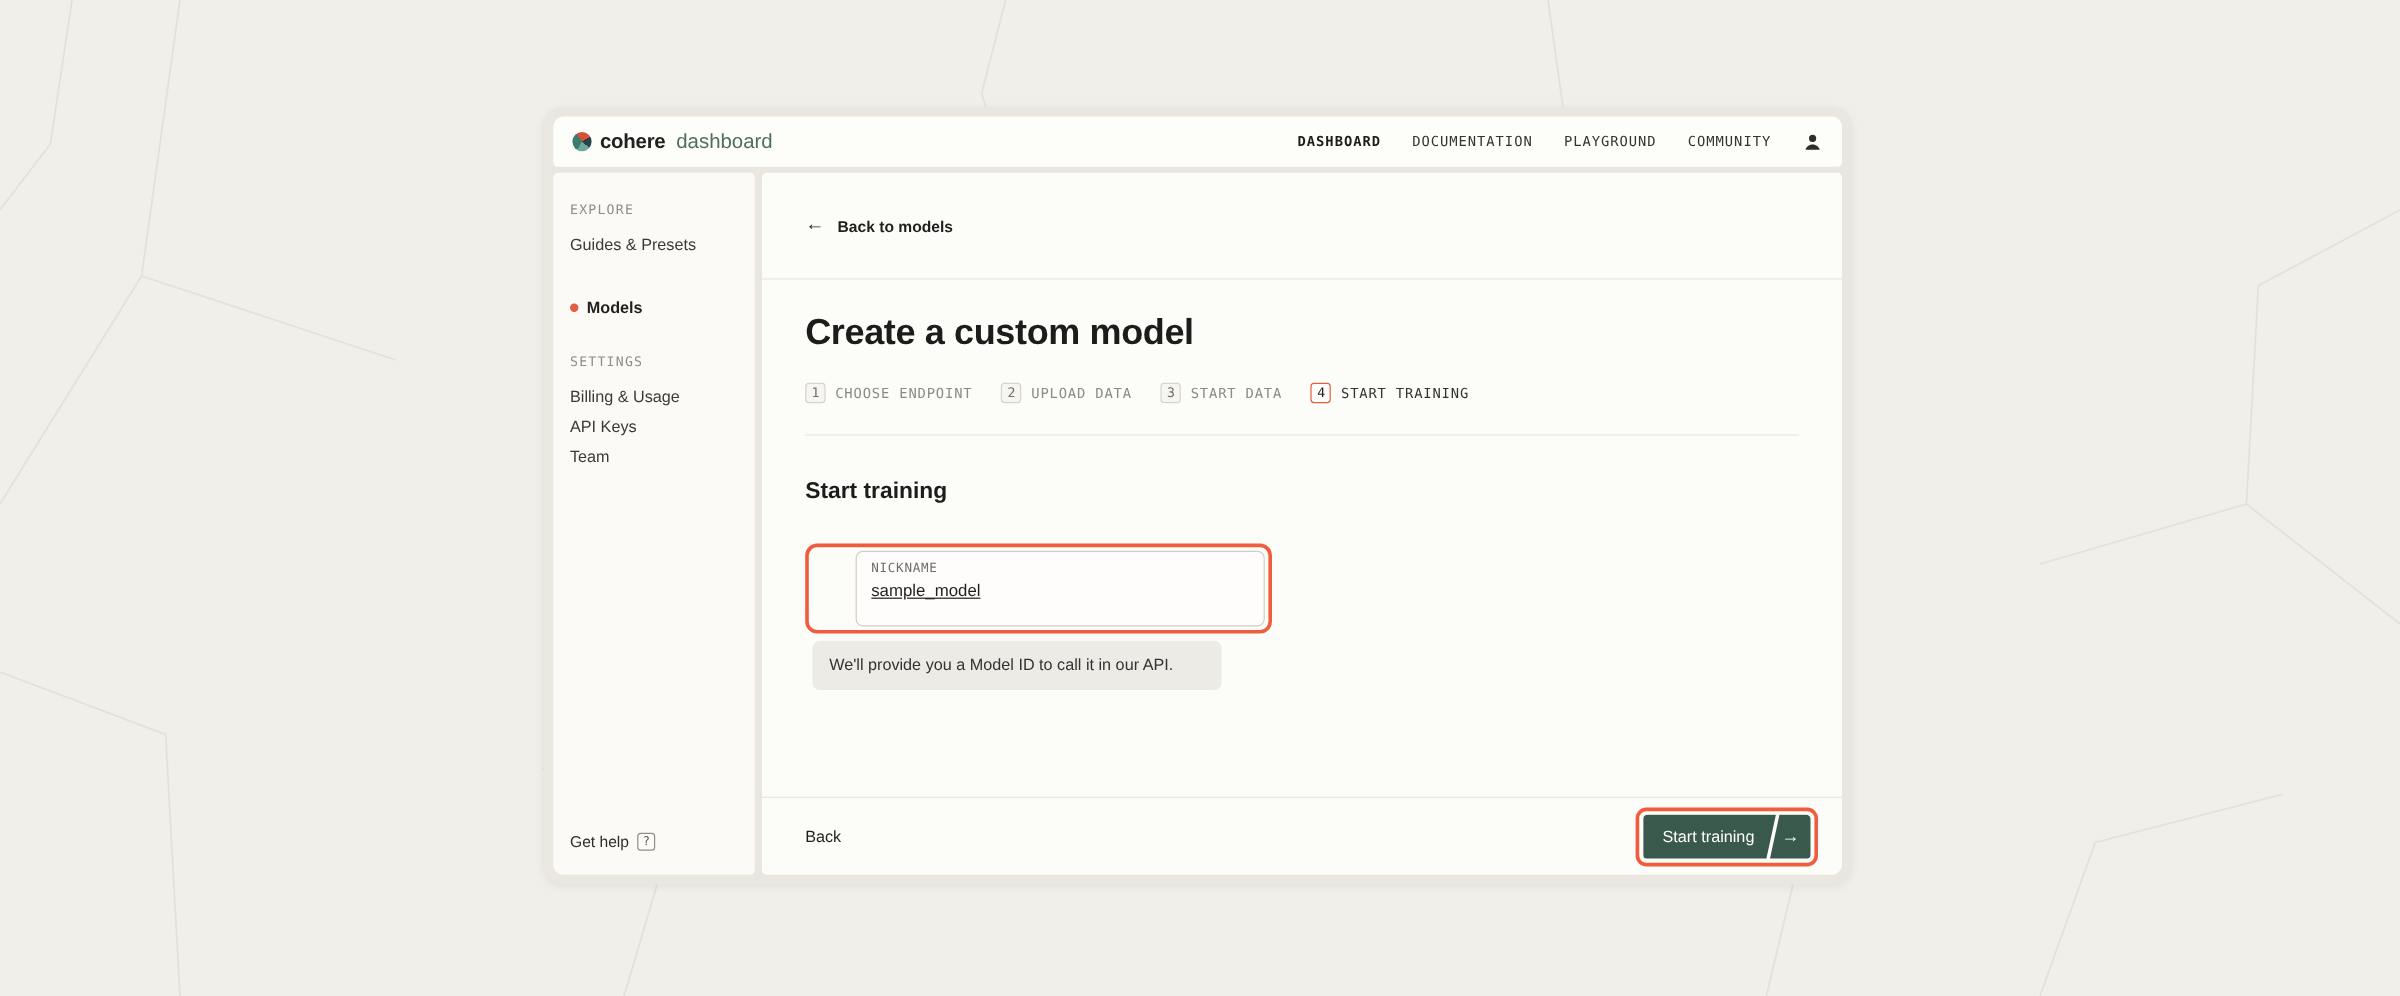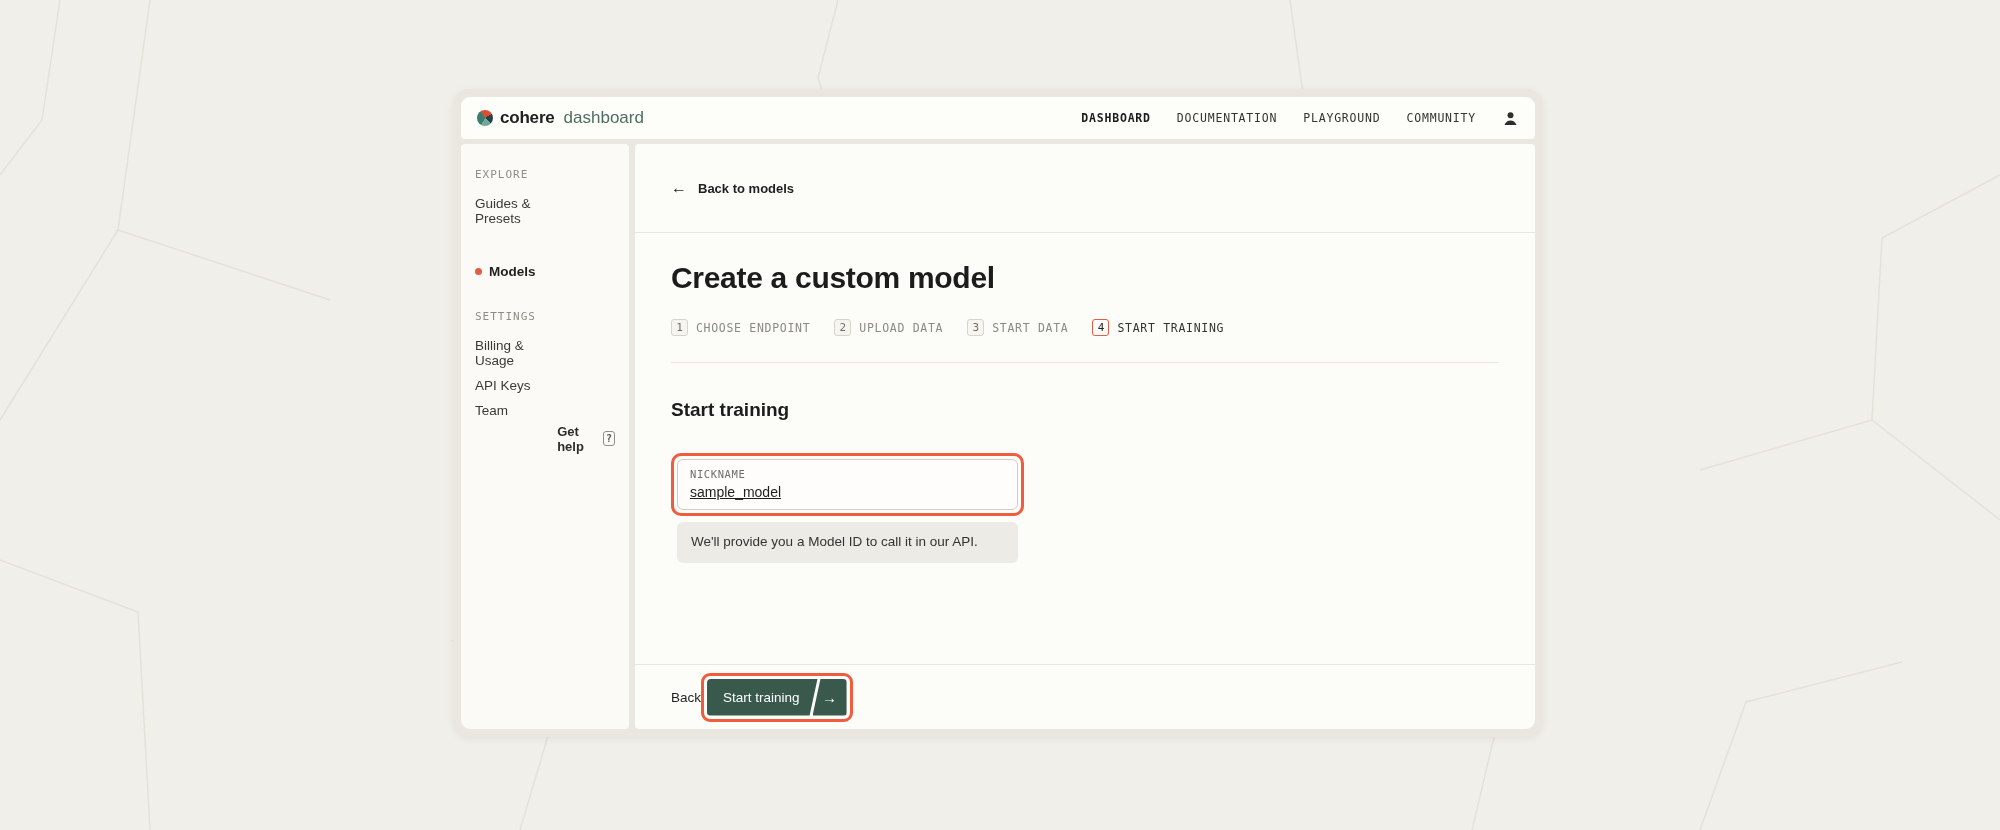--- a/index.html
+++ b/index.html
@@ -68,21 +68,21 @@
   
   .app-body { flex: 1; display: flex; gap: 6px; min-height: 0; }
 
   .sidebar {
     width: 168px;
     flex: 0 0 168px;
     box-sizing: border-box;
     background: #fbfaf6;
     border-radius: 4px 4px 4px 9px;
     display: flex;
-    flex-direction: row;
+    flex-direction: column;
     justify-content: space-between;
     padding: 24px 14px 20px 14px;
   }
   .side-section { margin-bottom: 26px; }
   .side-title {
     font-family: "DejaVu Sans Mono", monospace;
     font-size: 11px;
     letter-spacing: 1px;
     color: #8e8d86;
     margin-bottom: 10px;
@@ -93,21 +93,21 @@
     padding: 5px 0;
     cursor: pointer;
     display: flex;
     align-items: center;
   }
   .side-item.active { font-weight: 700; color: #1f1f1d; margin-top: 28px; }
   .active-dot {
     width: 7px; height: 7px; border-radius: 50%;
     background: #e25d41; margin-right: 7px; flex: 0 0 auto;
   }
-  .side-footer { display: flex; align-items: center; gap: 7px; font-weight: bold; }
+  .side-footer { display: flex; align-items: center; gap: 7px; }
   .get-help-label { font-size: 13px; color: #2c2c2a; cursor: pointer; }
   .help-icon {
     width: 15px; height: 15px; box-sizing: border-box;
     border: 1px solid #8f8e87; border-radius: 3px;
     font-family: "DejaVu Sans Mono", monospace;
     font-size: 10px; color: #5c5b55;
     display: inline-flex; align-items: center; justify-content: center;
     cursor: pointer;
   }
 
@@ -167,26 +167,27 @@
 
   .highlight-ring {
     display: inline-block;
     border: 3px solid #f15b3e;
     border-radius: 10px;
     padding: 3px;
     margin-top: 32px;
     background: transparent;
   }
   .nickname-field {
-    width: 341px; height: 51px; box-sizing: border-box;
+    width: 341px; height: 63px; box-sizing: border-box;
     background: #fefdfb;
     border: 1px solid #cfcdc5;
     border-radius: 6px;
     padding: 8px 12px;
     cursor: text;
+    margin-left: 36px;
   }
   .field-label {
     font-family: "DejaVu Sans Mono", monospace;
     font-size: 10.5px; letter-spacing: 0.6px; color: #6f6e68;
   }
   .nickname-input {
     display: block; width: 100%;
     border: none; outline: none; background: transparent;
     font-family: "Liberation Sans", sans-serif;
     font-size: 14px; color: #1f1f1d;
@@ -202,21 +203,21 @@
     font-size: 13.5px; line-height: 1.55; color: #33332f;
   }
 
   
   .footer-row {
     margin-top: auto;
     flex: 0 0 64px;
     border-top: 1px solid #e8e6df;
     display: flex;
     align-items: center;
-    justify-content: flex-start;
+    justify-content: space-between;
     padding: 0 20px 0 36px;
   }
   .footer-back { font-size: 13.5px; color: #1f1f1d; cursor: pointer; }
   .button-ring {
     border: 3px solid #f15b3e;
     border-radius: 9px;
     padding: 3px;
     display: inline-block;
   }
   .start-btn {

